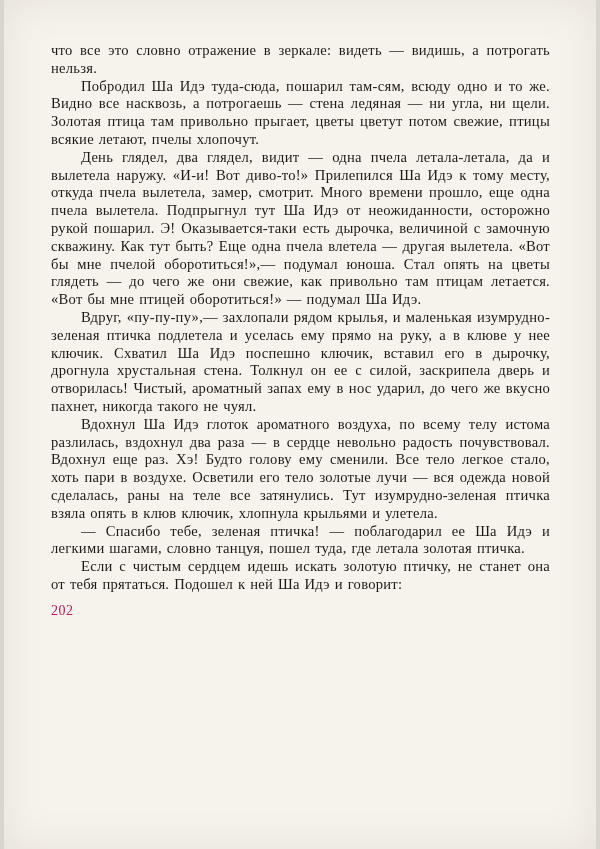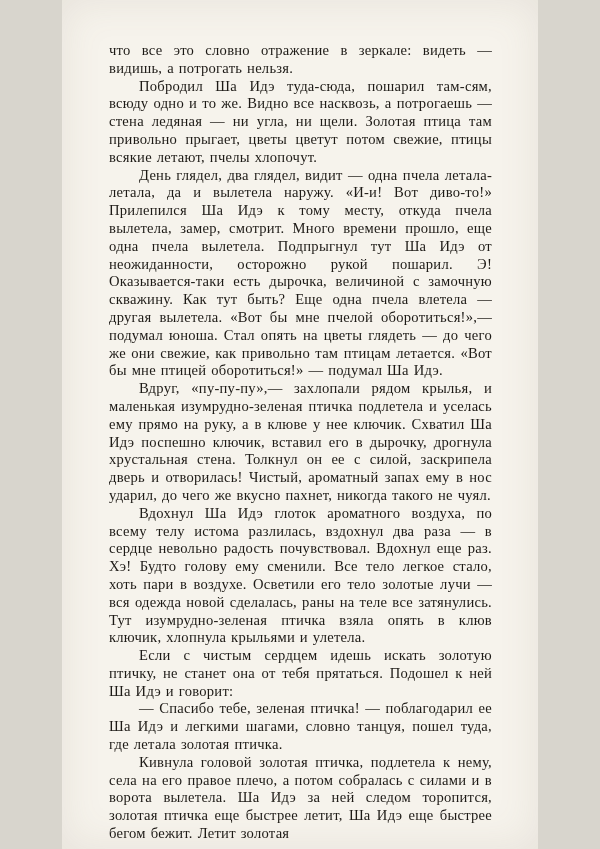--- a/index.html
+++ b/index.html
@@ -2,21 +2,21 @@
 <html><head>
 <meta charset="utf-8">
 <style>
   html, body {
     margin: 0;
     padding: 0;
     background: #d8d5cd;
   }
   .page {
     position: relative;
-    width: 476px;
+    width: 592px;
     height: 849px;
     margin: 0 auto;
     background: #f6f3ec;
     box-shadow: inset 0 0 40px rgba(120,110,90,0.12);
     box-sizing: border-box;
     padding: 42px 46px 0 47px;
     overflow: hidden;
     font-family: "Liberation Serif", "DejaVu Serif", serif;
     color: #1d1a16;
   }
@@ -43,18 +43,17 @@
 </head>
 <body>
 
 <div class="page">
   <div class="text-block">
     <p class="continuation">что все это словно отражение в зеркале: видеть — видишь, а потрогать нельзя.</p>
     <p>Побродил Ша Идэ туда-сюда, пошарил там-сям, всюду одно и то же. Видно все насквозь, а потрогаешь — стена ледяная — ни угла, ни щели. Золотая птица там привольно прыгает, цветы цветут потом свежие, птицы всякие летают, пчелы хлопочут.</p>
     <p>День глядел, два глядел, видит — одна пчела летала-летала, да и вылетела наружу. «И-и! Вот диво-то!» Прилепился Ша Идэ к тому месту, откуда пчела вылетела, замер, смотрит. Много времени прошло, еще одна пчела вылетела. Подпрыгнул тут Ша Идэ от неожиданности, осторожно рукой пошарил. Э! Оказывается-таки есть дырочка, величиной с замочную скважину. Как тут быть? Еще одна пчела влетела — другая вылетела. «Вот бы мне пчелой оборотиться!»,— подумал юноша. Стал опять на цветы глядеть — до чего же они свежие, как привольно там птицам летается. «Вот бы мне птицей оборотиться!» — подумал Ша Идэ.</p>
     <p>Вдруг, «пу-пу-пу»,— захлопали рядом крылья, и маленькая изумрудно-зеленая птичка подлетела и уселась ему прямо на руку, а в клюве у нее ключик. Схватил Ша Идэ поспешно ключик, вставил его в дырочку, дрогнула хрустальная стена. Толкнул он ее с силой, заскрипела дверь и отворилась! Чистый, ароматный запах ему в нос ударил, до чего же вкусно пахнет, никогда такого не чуял.</p>
     <p>Вдохнул Ша Идэ глоток ароматного воздуха, по всему телу истома разлилась, вздохнул два раза — в сердце невольно радость почувствовал. Вдохнул еще раз. Хэ! Будто голову ему сменили. Все тело легкое стало, хоть пари в воздухе. Осветили его тело золотые лучи — вся одежда новой сделалась, раны на теле все затянулись. Тут изумрудно-зеленая птичка взяла опять в клюв ключик, хлопнула крыльями и улетела.</p>
+    <p>— Спасибо тебе, зеленая птичка! — поблагодарил ее Ша Идэ и легкими шагами, словно танцуя, пошел туда, где летала золотая птичка.</p>
     <p>Если с чистым сердцем идешь искать золотую птичку, не станет она от тебя прятаться. Подошел к ней Ша Идэ и говорит:</p>
-    <p>— Спасибо тебе, зеленая птичка! — поблагодарил ее Ша Идэ и легкими шагами, словно танцуя, пошел туда, где летала золотая птичка.</p>
-    <p>Кивнула головой золотая птичка, подлетела к нему, села на его правое плечо, а потом собралась с силами и в ворота вылетела. Ша Идэ за ней следом торопится, золотая птичка еще быстрее летит, Ша Идэ еще быстрее бегом бежит. Летит золотая</p>
   </div>
   <div class="page-number">202</div>
 </div>
 
 </body></html>

